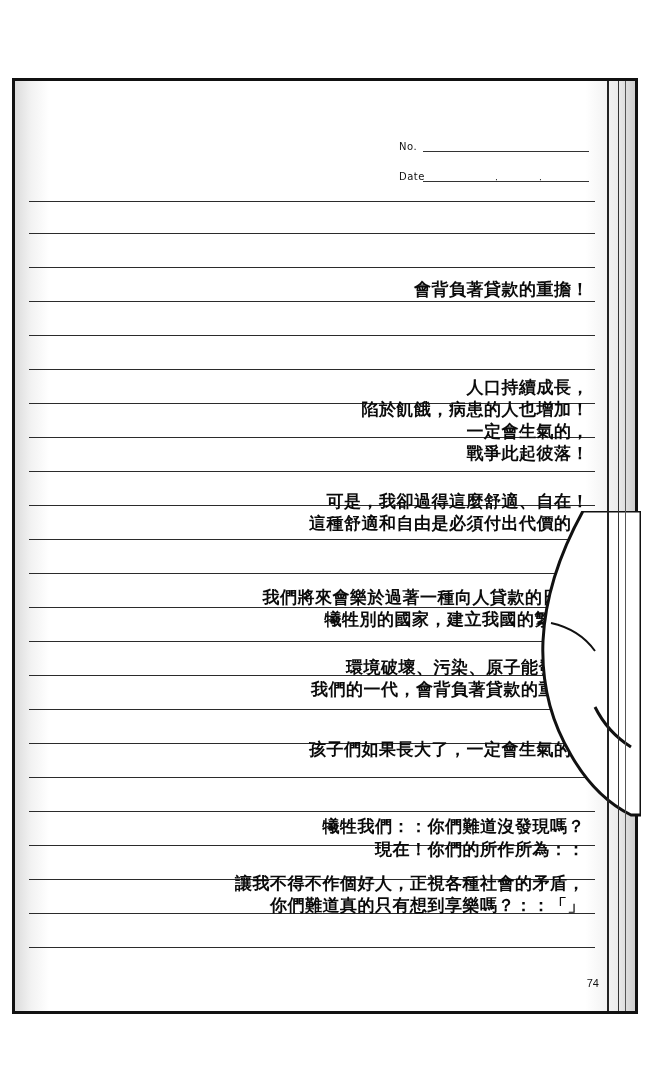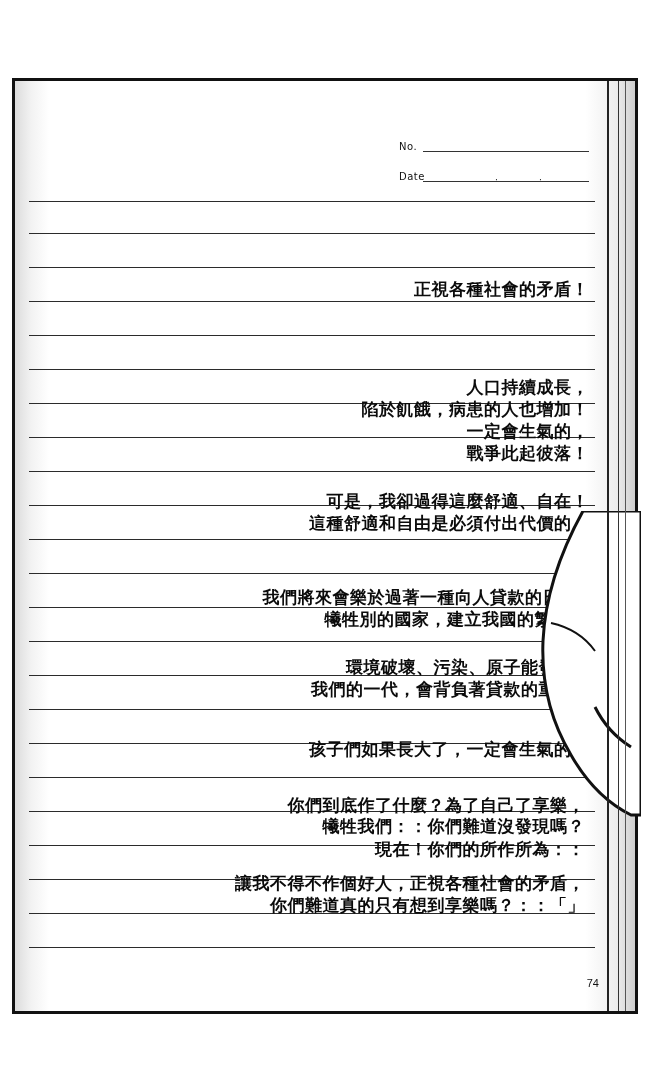--- a/index.html
+++ b/index.html
@@ -102,40 +102,39 @@
         <span class="ln"></span>
       </div>
       <div class="row">
         <span class="lbl">Date</span>
         <span class="ln"></span>
         <span class="dot" style="left:96px;">·</span>
         <span class="dot" style="left:140px;">·</span>
       </div>
     </div>
 
-    <div class="txt t18 blk" style="top:200px;">正視各種社會的矛盾！</div>
+    <div class="txt t18 blk" style="top:200px;">會背負著貸款的重擔！</div>
 
 
     <div class="txt t18 blk" style="top:298px;">人口持續成長，</div>
     <div class="txt t18 blk" style="top:320px;">陷於飢餓，病患的人也增加！</div>
     <div class="txt t18 blk" style="top:342px;">一定會生氣的，</div>
     <div class="txt t18 blk" style="top:364px;margin-left:38px;">戰爭此起彼落！</div>
 
     <div class="txt t18 blk" style="top:412px;">可是，我卻過得這麼舒適、自在！</div>
     <div class="txt t18 blk" style="top:434px;">這種舒適和自由是必須付出代價的！</div>
 
     <div class="txt t18" style="left:20px;right:40px;top:508px;">我們將來會樂於過著一種向人貸款的日子！</div>
     <div class="txt t18" style="left:20px;right:48px;top:530px;">犧牲別的國家，建立我國的繁榮！</div>
 
     <div class="txt t18" style="left:20px;right:44px;top:578px;">環境破壞、污染、原子能發電，</div>
     <div class="txt t18" style="left:20px;right:44px;top:600px;">我們的一代，會背負著貸款的重擔。</div>
 
     <div class="txt t18" style="left:20px;right:46px;top:660px;">孩子們如果長大了，一定會生氣的！</div>
 
-    <div class="txt t18" style="left:20px;right:50px;top:716px;">你們到底作了什麼？為了自己了享樂，</div>
     <div class="txt t18" style="left:20px;right:50px;top:738px;font-family:Liberation Mono, monospace;">犧牲我們：：你們難道沒發現嗎？</div>
     <div class="txt t18" style="left:20px;right:50px;top:760px;">現在！你們的所作所為：：</div>
     <div class="txt t18" style="left:20px;right:50px;top:794px;">讓我不得不作個好人，正視各種社會的矛盾，</div>
     <div class="txt t18" style="left:20px;right:50px;top:816px;">你們難道真的只有想到享樂嗎？：：「」</div>
 
     <div class="hand">
       <svg width="150" height="330" viewBox="0 0 150 330">
         <path d="M92 0 C70 40 54 86 52 130 C50 178 62 214 80 244 C96 272 116 292 140 304 L150 304 L150 0 Z" fill="#ffffff" stroke="#111" stroke-width="3"></path>
         <path d="M104 196 C112 212 124 226 140 236" fill="none" stroke="#111" stroke-width="3"></path>
         <path d="M60 112 C78 116 94 126 104 140" fill="none" stroke="#111" stroke-width="2"></path>

